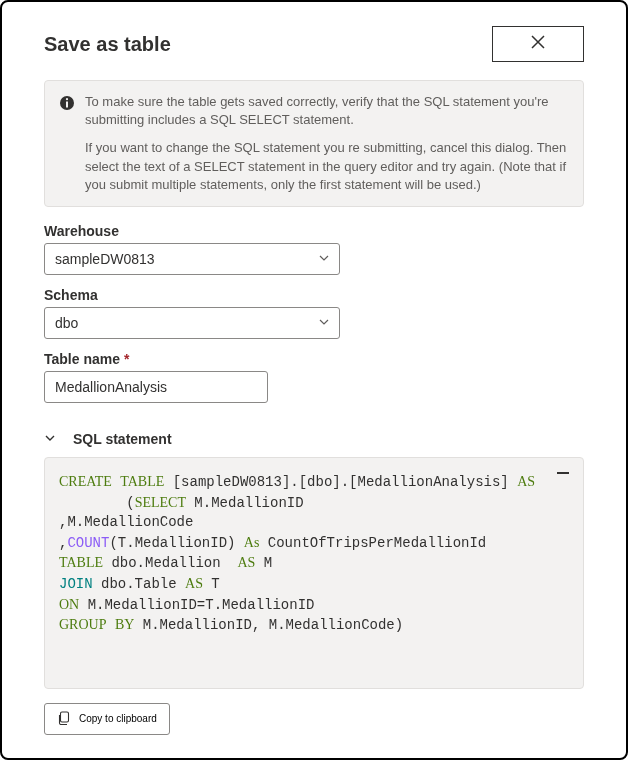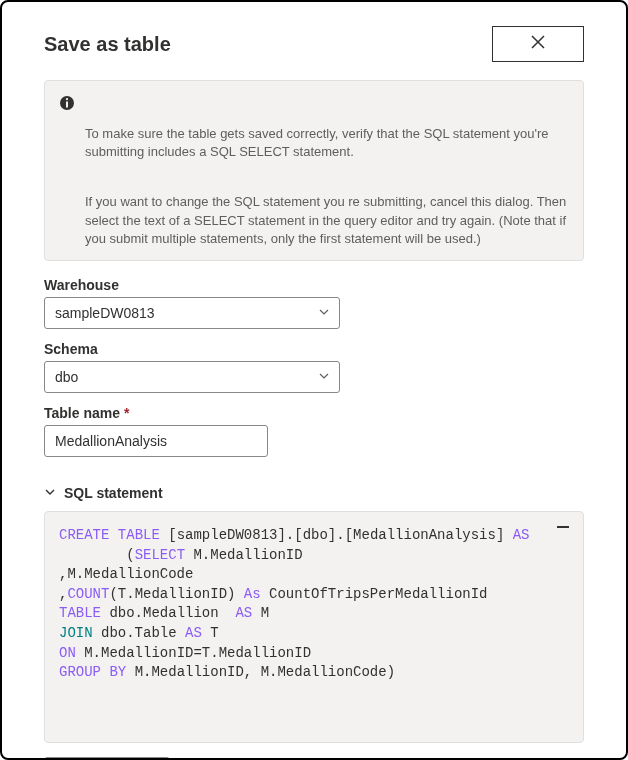--- a/index.html
+++ b/index.html
@@ -70,21 +70,20 @@
       width: 16px;
       height: 16px;
     }
     .info-text {
       font-size: 13px;
       color: #605e5c;
       line-height: 1.4;
     }
     .info-text p {
       margin-bottom: 10px;
-      margin-top: 32px;
     }
     .info-text p:last-child {
       margin-bottom: 0;
     }
     .field-group {
       margin-bottom: 12px;
     }
     .field-label {
       font-weight: 600;
       font-size: 14px;
@@ -130,21 +129,21 @@
     }
     .sql-section {
       margin-top: 16px;
       flex: 1;
       display: flex;
       flex-direction: column;
     }
     .sql-header {
       display: flex;
       align-items: center;
-      gap: 8px;
+      gap: 17px;
       cursor: pointer;
       margin-bottom: 10px;
     }
     .sql-header svg {
       width: 12px;
       height: 12px;
     }
     .sql-label {
       font-weight: 600;
       font-size: 14px;
@@ -156,21 +155,21 @@
       padding: 14px;
       font-family: "Consolas", "Courier New", monospace;
       font-size: 14px;
       line-height: 1.4;
       color: #323130;
       white-space: pre;
       overflow: auto;
       height: 232px;
       position: relative;
     }
-    .sql-box .kw-blue { color: #8b5cf6; }
+    .sql-box .kw-blue { color: #4d7c0f; font-family: Liberation Serif, serif; }
     .sql-box .kw-teal { color: #008080; }
     .sql-box .kw-magenta { color: #8b5cf6; }
     .copy-btn {
       margin-top: 14px;
       display: inline-flex;
       align-items: center;
       gap: 8px;
       height: 32px;
       padding: 0 12px;
       border: 1px solid #8a8886;

